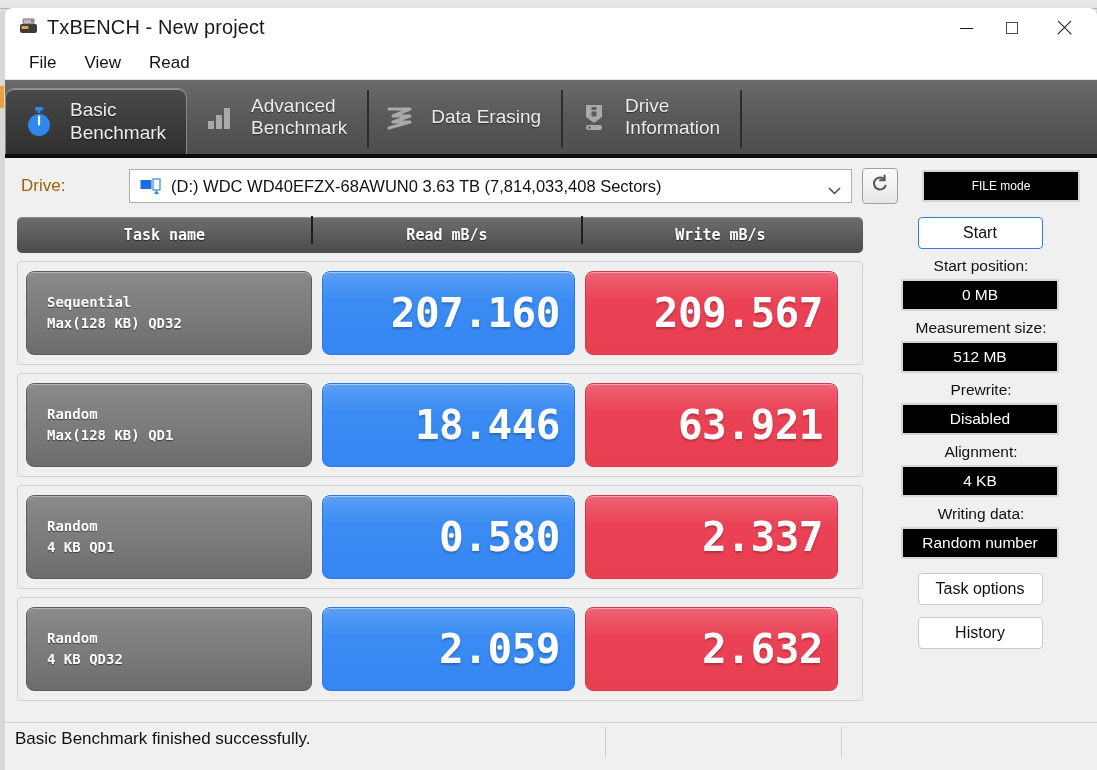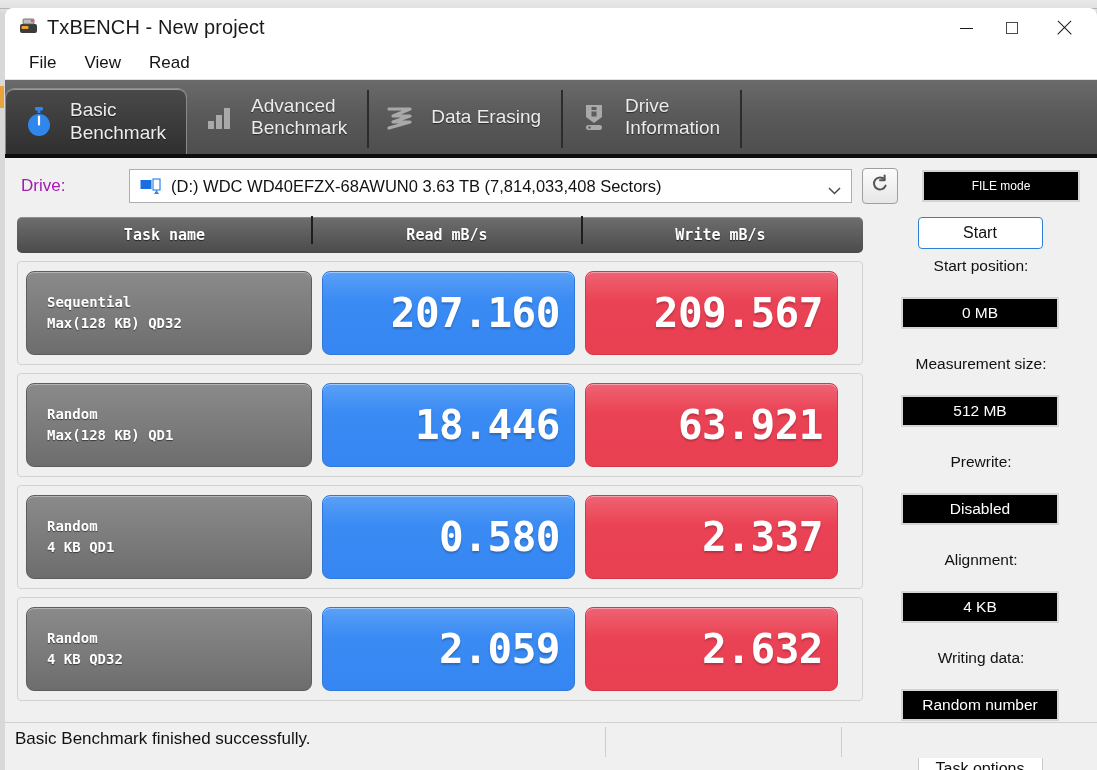--- a/index.html
+++ b/index.html
@@ -117,21 +117,21 @@
     font-size: 19px; color: #ececec; line-height: 1.18;
     white-space: pre-line; text-shadow: 0 1px 1px rgba(0,0,0,.55);
   }
   .tab-icon { width: 34px; height: 34px; flex: 0 0 34px; }
 
   
   #drive-row {
     position: relative; height: 56px; background: #f0f0f0;
     display: flex; align-items: center; padding: 0 16px;
   }
-  #drive-label { font-size: 17px; color: #a21caf; width: 108px; }
+  #drive-label { font-size: 17px; color: #a16207; width: 108px; }
   #drive-combo {
     position: relative; flex: 1 1 auto; height: 34px; background: #ffffff;
     border: 1px solid #aeaeae;
     display: flex; align-items: center; padding-left: 10px; gap: 9px;
     max-width: 723px;
   }
   #drive-combo .drive-icon { width: 22px; height: 17px; flex: 0 0 22px; }
   #drive-text {
     font-size: 16.5px; color: #111; white-space: nowrap; overflow: hidden;
   }
@@ -227,21 +227,21 @@
     width: 125px; height: 32px; margin: 0 auto;
     background: #ffffff; border: 1px solid #2f7fd4; border-radius: 4px;
     display: flex; align-items: center; justify-content: center;
     font-size: 16px; color: #111;
   }
   .side-btn.plain { border: 1px solid #c9c9c9; }
   .side-label {
     font-size: 15.5px; color: #111; margin: 8px 0 4px 2px; text-align: center;
   }
   .lcd {
-    width: 158px; height: 32px; margin: 18px auto;
+    width: 158px; height: 32px; margin: 0 auto;
     background: #000000; border: 2px solid #d4d4d4;
     display: flex; align-items: center; justify-content: center;
     font-size: 15.5px; color: #ffffff;
   }
   .side-stack { display: flex; flex-direction: column; }
 
   
   #statusbar {
     position: relative; height: 36px; background: #f0f0f0;
     border-top: 1px solid #d0d0d0;

